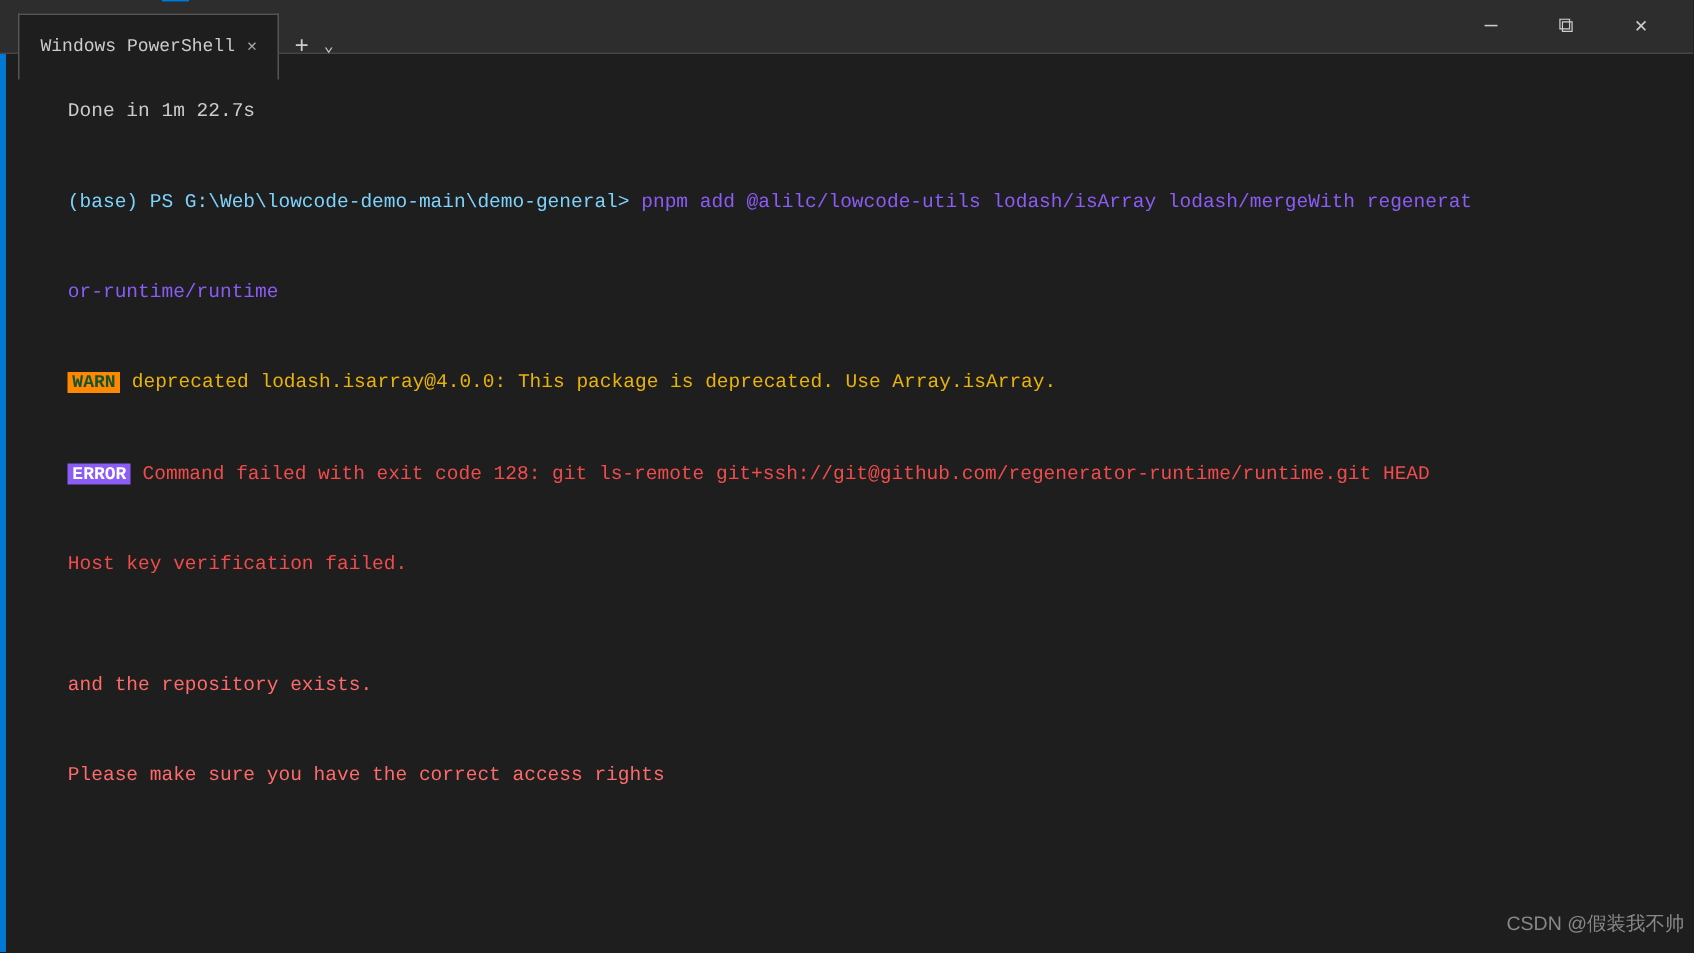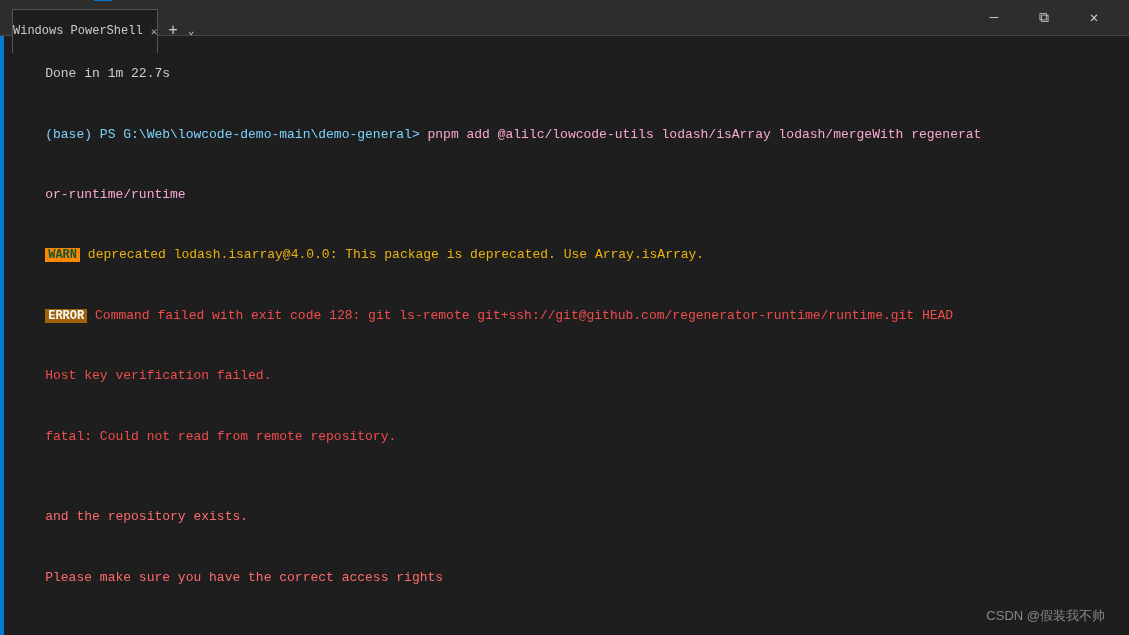--- a/index.html
+++ b/index.html
@@ -41,21 +41,21 @@
       font-weight: bold;
     }
     .tab-area {
       display: flex;
       align-items: center;
       gap: 4px;
     }
     .tab {
       background: #1e1e1e;
       color: #ccc;
-      padding: 4px 0;
+      padding: 4px 14px;
       font-size: 12px;
       border-top: 1px solid #555;
       border-left: 1px solid #555;
       border-right: 1px solid #555;
       display: flex;
       align-items: center;
       gap: 8px;
       height: 44px;
     }
     .tab-close {
@@ -97,44 +97,44 @@
       padding: 8px 14px;
       height: calc(635px - 36px);
       overflow-y: auto;
       line-height: 1.55;
       font-size: 13px;
     }
 
     .line { white-space: pre-wrap; word-break: break-all; }
     .cyan { color: #7dd3fc; }
     .white { color: #cccccc; }
-    .yellow-text { color: #f9a8d4; }
+    .yellow-text { color: #8b5cf6; }
     .red-text { color: #f14c4c; }
     .red-bright { color: #ff6b6b; }
     .orange-text { color: #eab308; }
 
     .warn-badge {
       background: #ff8800;
       color: #14532d;
       font-weight: bold;
       padding: 0 3px;
       font-size: 12px;
     }
     .error-badge {
-      background: #a16207;
+      background: #8b5cf6;
       color: #fff;
       font-weight: bold;
       padding: 0 3px;
       font-size: 12px;
     }
 
     .csdn-watermark {
       position: absolute;
       bottom: 10px;
-      right: 24px;
+      right: 6px;
       color: #888;
       font-size: 13px;
       font-family: Arial, sans-serif;
     }
 
     .left-accent {
       position: absolute;
       left: 0;
       top: 36px;
       width: 4px;
@@ -182,23 +182,20 @@
   <div class="line">
     <span class="warn-badge">WARN</span><span class="orange-text"> deprecated lodash.isarray@4.0.0: This package is deprecated. Use Array.isArray.</span>
   </div>
 
   <div class="line">
     <span class="error-badge">ERROR</span><span class="red-text"> Command failed with exit code 128: git ls-remote git+ssh://git@github.com/regenerator-runtime/runtime.git HEAD</span>
   </div>
   <div class="line red-text">
     <span>Host key verification failed.</span>
   </div>
-  <div class="line red-text">
-    <span>fatal: Could not read from remote repository.</span>
-  </div>
 
   <div class="line">&nbsp;</div>
 
   <div class="line red-bright">
     <span>and the repository exists.</span>
   </div>
   <div class="line red-bright">
     <span>Please make sure you have the correct access rights</span>
   </div>
 

